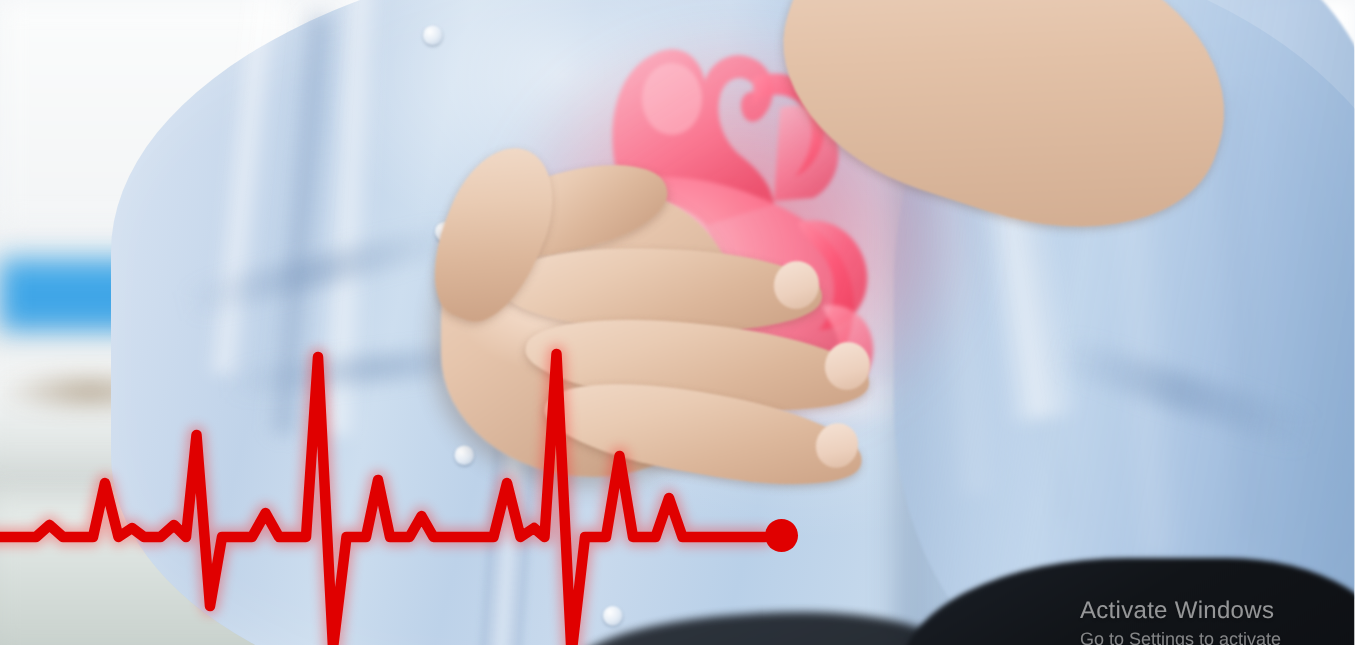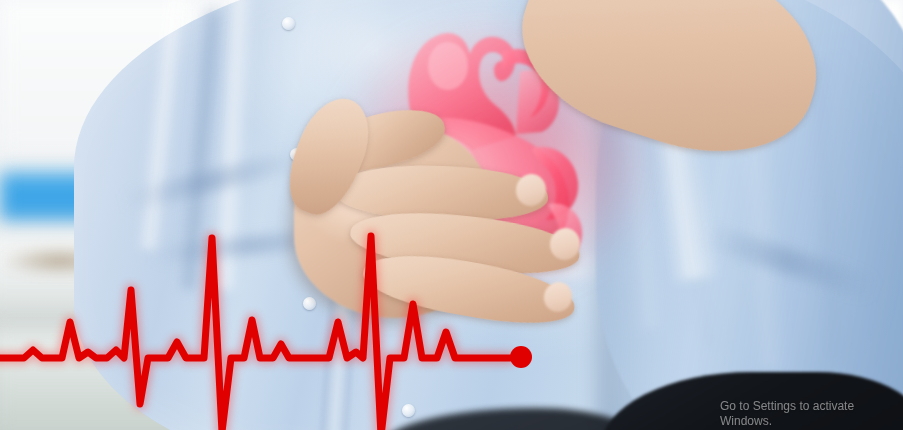--- a/index.html
+++ b/index.html
@@ -337,16 +337,17 @@
 
   <svg id="ecg" viewBox="0 0 903 430">
     <g opacity="0.35" style="filter:blur(4px)">
       <path id="ecg-path-glow" fill="none" stroke="#ff2020" stroke-width="12" stroke-linecap="round" stroke-linejoin="round" d="M -8,358 L 24,358 L 33,350 L 42,358 L 62,358 L 70,322 L 79,358 L 88,352 L 96,358 L 107,358 L 116,350 L 124,358 L 131,290 L 140,404 L 148,358 L 168,358 L 177,342 L 186,358 L 204,358 L 212,238 L 222,432 L 231,358 L 244,358 L 252,320 L 260,358 L 273,358 L 281,344 L 289,358 L 329,358 L 338,322 L 347,358 L 356,352 L 363,358 L 371,236 L 381,436 L 390,358 L 404,358 L 413,304 L 422,358 L 437,358 L 446,332 L 455,358 L 510,358"></path>
     </g>
     <path id="ecg-path" fill="none" stroke="#e00000" stroke-width="7" stroke-linecap="round" stroke-linejoin="round" d="M -8,358 L 24,358 L 33,350 L 42,358 L 62,358 L 70,322 L 79,358 L 88,352 L 96,358 L 107,358 L 116,350 L 124,358 L 131,290 L 140,404 L 148,358 L 168,358 L 177,342 L 186,358 L 204,358 L 212,238 L 222,432 L 231,358 L 244,358 L 252,320 L 260,358 L 273,358 L 281,344 L 289,358 L 329,358 L 338,322 L 347,358 L 356,352 L 363,358 L 371,236 L 381,436 L 390,358 L 404,358 L 413,304 L 422,358 L 437,358 L 446,332 L 455,358 L 510,358"></path>
     <circle id="ecg-dot" fill="#e00000" cx="521" cy="357" r="11"></circle>
   </svg>
 
   <div id="watermark">
+    <div id="wm-title">Activate Windows</div>
     <div id="wm-sub">Go to Settings to activate Windows.</div>
   </div>
 
 </div>
 
 </body></html>

